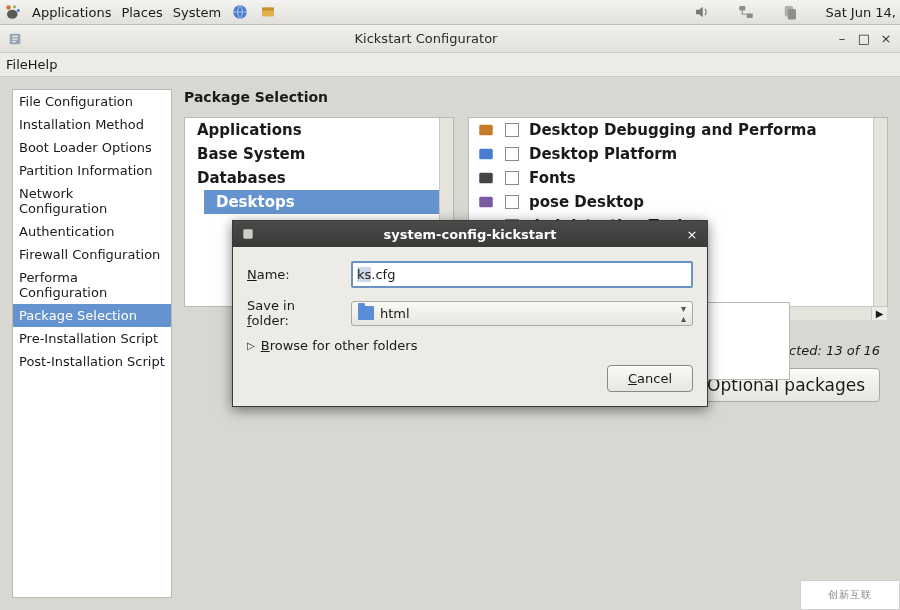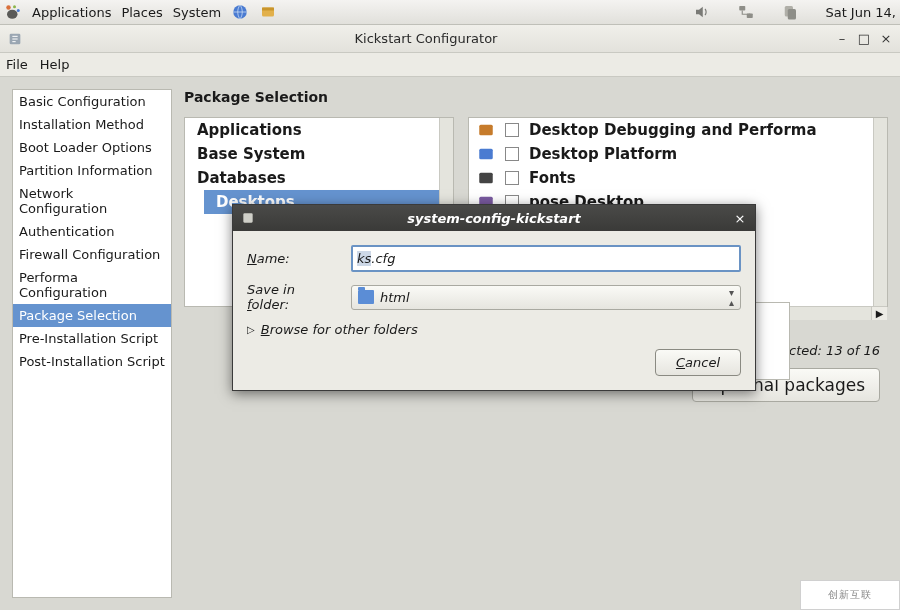--- a/index.html
+++ b/index.html
@@ -13,21 +13,21 @@
   .panel-icon { width: 18px; height: 18px; display: inline-flex; align-items: center; justify-content: center; border-radius: 2px; }
   .gnome-foot { width: 20px; height: 20px; }
   .menu-label { cursor: default; }
 
   
   .app-titlebar { height: 28px; background: linear-gradient(#f0efea, #e3e2dc); display: flex; align-items: center; padding: 0 6px; border-bottom: 1px solid #c9c9c2; }
   .app-titlebar .title { flex: 1; text-align: center; color: #2a2a2a; font-size: 13px; }
   .winbtn { width: 16px; height: 16px; display: inline-flex; align-items: center; justify-content: center; margin-left: 6px; color: #333; }
 
   
-  .menubar { height: 24px; background: #ecebe5; display: flex; align-items: center; padding: 0 6px; gap: 12px; border-bottom: 1px solid #c9c9c2; }
+  .menubar { height: 24px; background: #ecebe5; display: flex; align-items: center; padding: 0 6px; border-bottom: 1px solid #c9c9c2; }
   .menubar span { cursor: default; }
 
   
   .content { position: absolute; top: 77px; left: 0; right: 0; bottom: 0; display: flex; }
 
   .sidebar { width: 160px; margin: 12px; background: #fff; border: 1px solid #b9b9b1; overflow-y: auto; }
   .sidebar-item { padding: 4px 6px; font-size: 13px; cursor: default; }
   .sidebar-item.selected { background: #6593cf; color: #fff; }
 
   .main { flex: 1; padding: 12px 12px 12px 0; position: relative; }
@@ -51,21 +51,21 @@
   .pkg-chk { width: 14px; height: 14px; border: 1px solid #888; background: #fff; flex: 0 0 14px; display: inline-flex; align-items: center; justify-content: center; font-size: 10px; color: #222; }
   .pkg-chk.checked::after { content: "✓"; }
 
   .status-line { text-align: right; font-style: italic; font-size: 13px; margin-top: 36px; padding-right: 8px; }
   .btn-row { text-align: right; margin-top: 10px; padding-right: 8px; }
   .gbtn { display: inline-block; background: linear-gradient(#fafaf6,#e6e5df); border: 1px solid #a9a9a1; border-radius: 4px; padding: 6px 14px; font-size: 17px; cursor: default; }
 
   .lower-box { border: 1px solid #b9b9b1; background: #fff; height: 78px; position: absolute; left: 265px; right: 110px; top: 225px; }
 
   
-  .dialog { position: absolute; left: 232px; top: 204px; width: 524px; background: #ecebe5; border: 1px solid #3a3a3a; box-shadow: 0 3px 12px rgba(0,0,0,0.5); font-style: italic; }
+  .dialog { position: absolute; left: 232px; top: 220px; width: 476px; background: #ecebe5; border: 1px solid #3a3a3a; box-shadow: 0 3px 12px rgba(0,0,0,0.5); }
   .dialog-title { height: 26px; background: linear-gradient(#4a4a48,#3a3a38); color: #fff; display: flex; align-items: center; padding: 0 6px; font-size: 13px; }
   .dialog-title .dt-label { flex: 1; text-align: center; font-weight: bold; }
   .dialog-title .dt-close { width: 18px; text-align: center; cursor: default; }
   .dialog-body { padding: 14px; }
   .drow { display: flex; align-items: center; gap: 12px; margin-bottom: 10px; }
   .drow label { width: 92px; font-size: 13px; }
   .text-input { flex: 1; border: 2px solid #6a93c4; background: #fff; padding: 4px; font-size: 13px; border-radius: 2px; display: flex; }
   .text-input .sel { background: #cdd8e7; }
   .folder-select { flex: 1; border: 1px solid #a9a9a1; background: linear-gradient(#fafaf6,#e6e5df); padding: 4px 24px 4px 6px; border-radius: 3px; position: relative; display:flex; align-items:center; gap:6px; }
   .folder-select::after { content: "▾"; position: absolute; right: 6px; top: 1px; font-size: 10px; color:#555; }
@@ -150,21 +150,21 @@
   <span class="winbtn">×</span>
 </div>
 
 <div class="menubar">
   <span>File</span>
   <span>Help</span>
 </div>
 
 <div class="content">
   <div class="sidebar" id="sidebar">
-      <div class="sidebar-item">Basic Configuration</div>
+      <div class="sidebar-item">File Configuration</div>
       <div class="sidebar-item">Installation Method</div>
       <div class="sidebar-item">Boot Loader Options</div>
       <div class="sidebar-item">Partition Information</div>
       <div class="sidebar-item">Network Configuration</div>
       <div class="sidebar-item">Authentication</div>
       <div class="sidebar-item">Firewall Configuration</div>
       <div class="sidebar-item">Performa Configuration</div>
       <div class="sidebar-item selected">Package Selection</div>
       <div class="sidebar-item">Pre-Installation Script</div>
       <div class="sidebar-item">Post-Installation Script</div>

